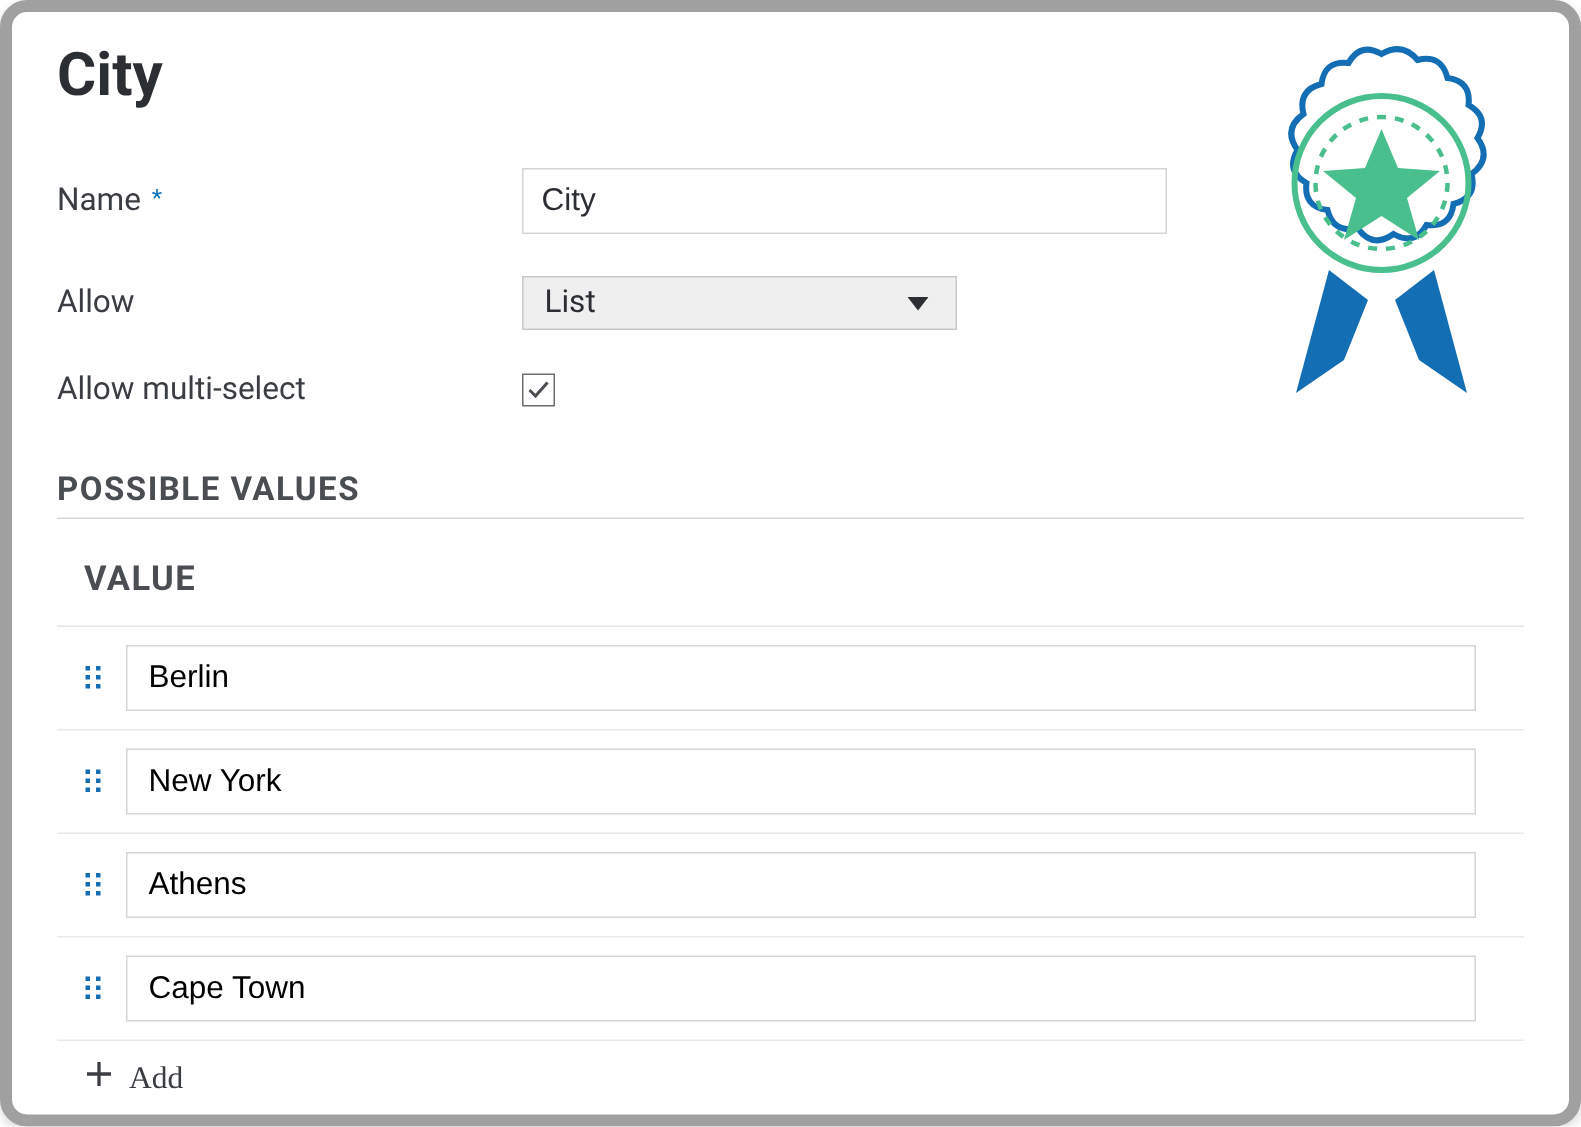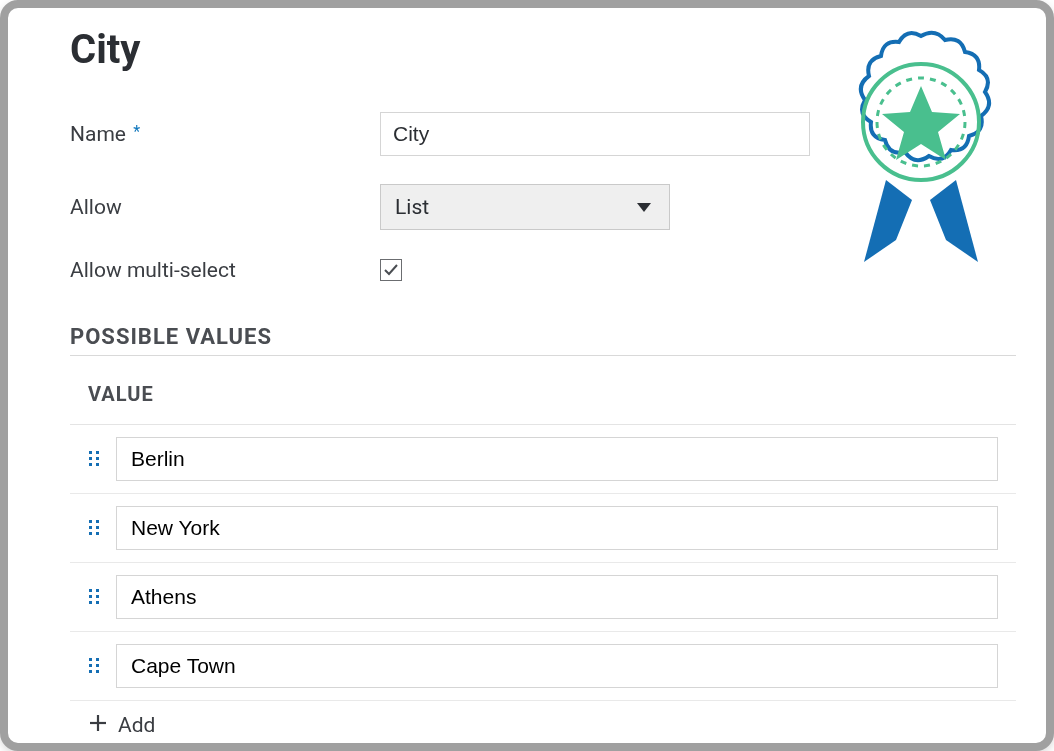--- a/index.html
+++ b/index.html
@@ -12,21 +12,20 @@
   }
   .outer-frame {
     width: 1054px;
     height: 751px;
     border: 8px solid #a0a0a0;
     border-radius: 18px;
     background: #fff;
     position: relative;
     overflow: hidden;
     box-shadow: 0 3px 8px rgba(0,0,0,0.15);
-    padding-left: 32px;
   }
   .inner {
     padding: 20px 30px 0 30px;
     height: 100%;
     overflow: hidden;
   }
   .page-title {
     font-size: 40px;
     font-weight: 700;
     color: #2b2e33;
@@ -56,21 +55,21 @@
     border: 1px solid #d5d5d5;
     background: #fff;
     font-size: 21px;
     color: #2b2e33;
     padding: 0 12px;
     outline: none;
   }
   .dropdown {
     position: relative;
     width: 290px;
-    height: 46px;
+    height: 36px;
     border: 1px solid #c9c9c9;
     background: #efefef;
     display: flex;
     align-items: center;
     padding: 0 14px;
     cursor: pointer;
   }
   .dropdown-text {
     font-size: 21px;
     color: #2b2e33;
@@ -91,21 +90,21 @@
     margin-top: 42px;
     font-size: 22px;
     font-weight: 700;
     letter-spacing: 1px;
     color: #4a4d52;
     border-bottom: 1px solid #d9d9d9;
     padding-bottom: 6px;
     margin-bottom: 0;
   }
   .column-header {
-    font-size: 20px;
+    font-size: 23px;
     font-weight: 700;
     letter-spacing: 1px;
     color: #4a4d52;
     padding: 26px 0 18px 18px;
     border-bottom: 1px solid #e4e4e4;
   }
   .value-row {
     display: flex;
     align-items: center;
     padding: 12px 0 12px 18px;
@@ -129,20 +128,21 @@
     padding: 0 14px;
     outline: none;
     margin-right: 18px;
   }
   .add-row {
     display: flex;
     align-items: center;
     gap: 10px;
     padding: 12px 0 0 18px;
     cursor: pointer;
+    font-family: Liberation Serif, serif;
   }
   .add-text {
     font-size: 21px;
     color: #3a3d42;
   }
   .ribbon-badge {
     position: absolute;
     top: 22px;
     right: 30px;
     width: 190px;

